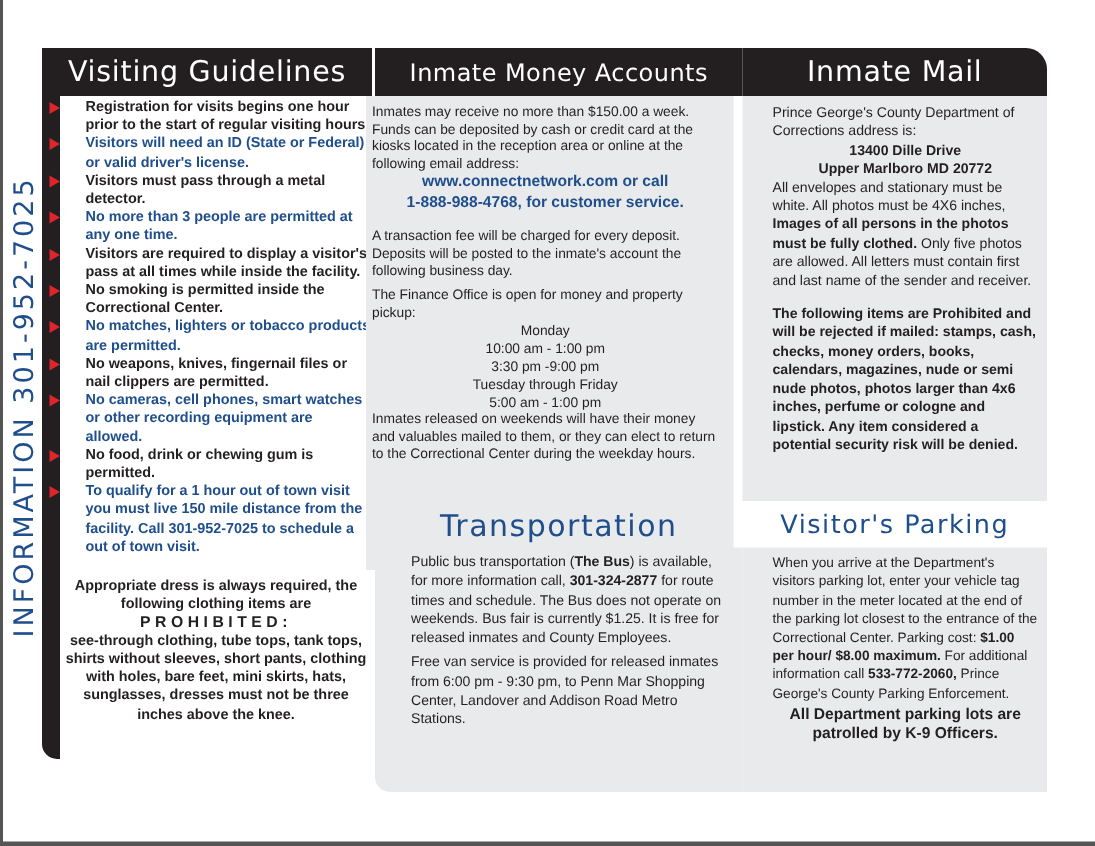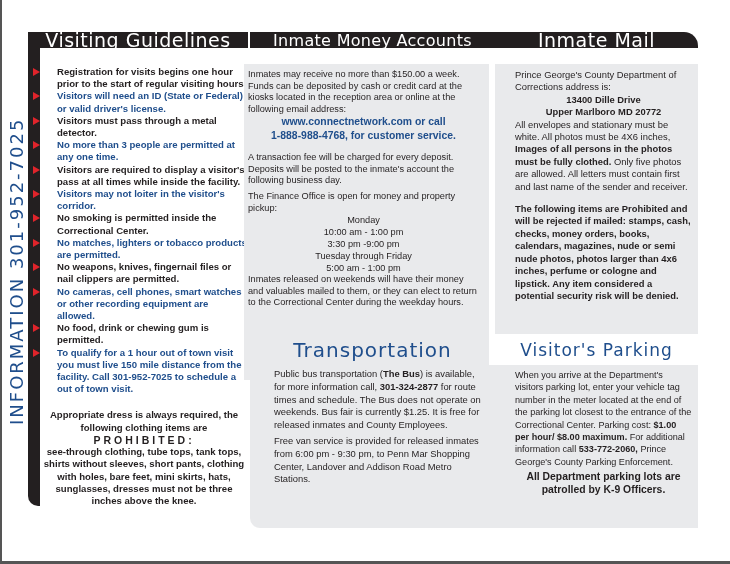--- a/index.html
+++ b/index.html
@@ -4,21 +4,21 @@
 <style>
   html, body { margin:0; padding:0; }
   body { width:730px; height:564px; background:#ffffff; position:relative; overflow:hidden; font-family:"Liberation Sans", sans-serif; }
   .frame-left { position:absolute; left:0; top:0; width:2px; height:564px; background:#555; }
   .frame-bottom { position:absolute; left:0; top:561px; width:730px; height:3px; background:#555; }
 
   .vertical-info { position:absolute; left:4px; top:425px; width:300px; height:26px; transform-origin:0 0; transform:rotate(-90deg); color:#1f4e8c; font-family:"DejaVu Sans", sans-serif; font-size:18px; letter-spacing:2px; white-space:nowrap; line-height:26px; }
 
   .dark-spine { position:absolute; left:28px; top:32px; width:12px; height:474px; background:#231f20; border-radius:0 0 0 10px; }
 
-  .header { position:absolute; top:32px; height:16px; background:#231f20; color:#fff; font-family:"DejaVu Sans", sans-serif; display:flex; align-items:center; justify-content:center; white-space:nowrap;text-align:center; }
+  .header { position:absolute; top:32px; height:32px; background:#231f20; color:#fff; font-family:"DejaVu Sans", sans-serif; display:flex; align-items:center; justify-content:center; white-space:nowrap;text-align:center; }
   .h1 { left:28px; width:220px; font-size:19px; letter-spacing:0.5px; }
   .h2 { left:250px; width:245px; font-size:16px; letter-spacing:0.3px; }
   .h3 { left:495px; width:203px; font-size:19px; letter-spacing:0.5px; border-radius:0 14px 0 0; }
 
   .col1 { position:absolute; left:40px; top:66px; width:208px; font-size:9.6px; line-height:12.2px; color:#231f20; }
   .bullet { position:relative; padding-left:17px; font-weight:bold; }
   .bullet.blue { color:#1f4e8c; }
   .bullet .arrow { position:absolute; left:-7px; top:2px; width:0; height:0; border-top:4px solid transparent; border-bottom:4px solid transparent; border-left:7px solid #e0242b; }
   .dress { margin-top:14px; text-align:center; font-weight:bold; font-size:9.6px; line-height:12.2px; }
   .dress .prohib { letter-spacing:3px; font-size:10.5px; }
@@ -52,21 +52,20 @@
 <div class="header h2">Inmate Money Accounts</div>
 <div class="header h3">Inmate Mail</div>
 
 <div class="col1">
   <div id="bullet-list">
       <div class="bullet"><span class="arrow"></span><span>Registration for visits begins one hour prior to the start of regular visiting hours.</span></div>
       <div class="bullet blue"><span class="arrow"></span><span>Visitors will need an ID (State or Federal) or valid driver's license.</span></div>
       <div class="bullet"><span class="arrow"></span><span>Visitors must pass through a metal detector.</span></div>
       <div class="bullet blue"><span class="arrow"></span><span>No more than 3 people are permitted at any one time.</span></div>
       <div class="bullet"><span class="arrow"></span><span>Visitors are required to display a visitor's pass at all times while inside the facility.</span></div>
-      <div class="bullet blue"><span class="arrow"></span><span>Visitors may not loiter in the visitor's corridor.</span></div>
       <div class="bullet"><span class="arrow"></span><span>No smoking is permitted inside the Correctional Center.</span></div>
       <div class="bullet blue"><span class="arrow"></span><span>No matches, lighters or tobacco products are permitted.</span></div>
       <div class="bullet"><span class="arrow"></span><span>No weapons, knives, fingernail files or nail clippers are permitted.</span></div>
       <div class="bullet blue"><span class="arrow"></span><span>No cameras, cell phones, smart watches or other recording equipment are allowed.</span></div>
       <div class="bullet"><span class="arrow"></span><span>No food, drink or chewing gum is permitted.</span></div>
       <div class="bullet blue"><span class="arrow"></span><span>To qualify for a 1 hour out of town visit you must live 150 mile distance from the facility.  Call 301-952-7025 to schedule a out of town visit.</span></div>
     </div>
   <div class="dress">
     <div>Appropriate dress is always required, the following clothing items are</div>
     <div class="prohib">PROHIBITED:</div>

